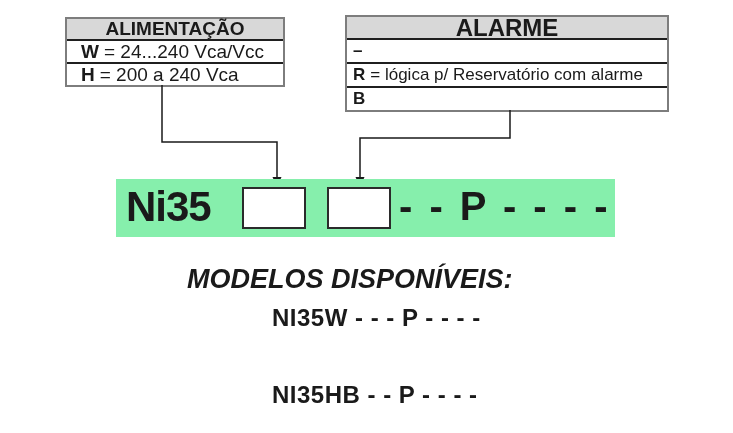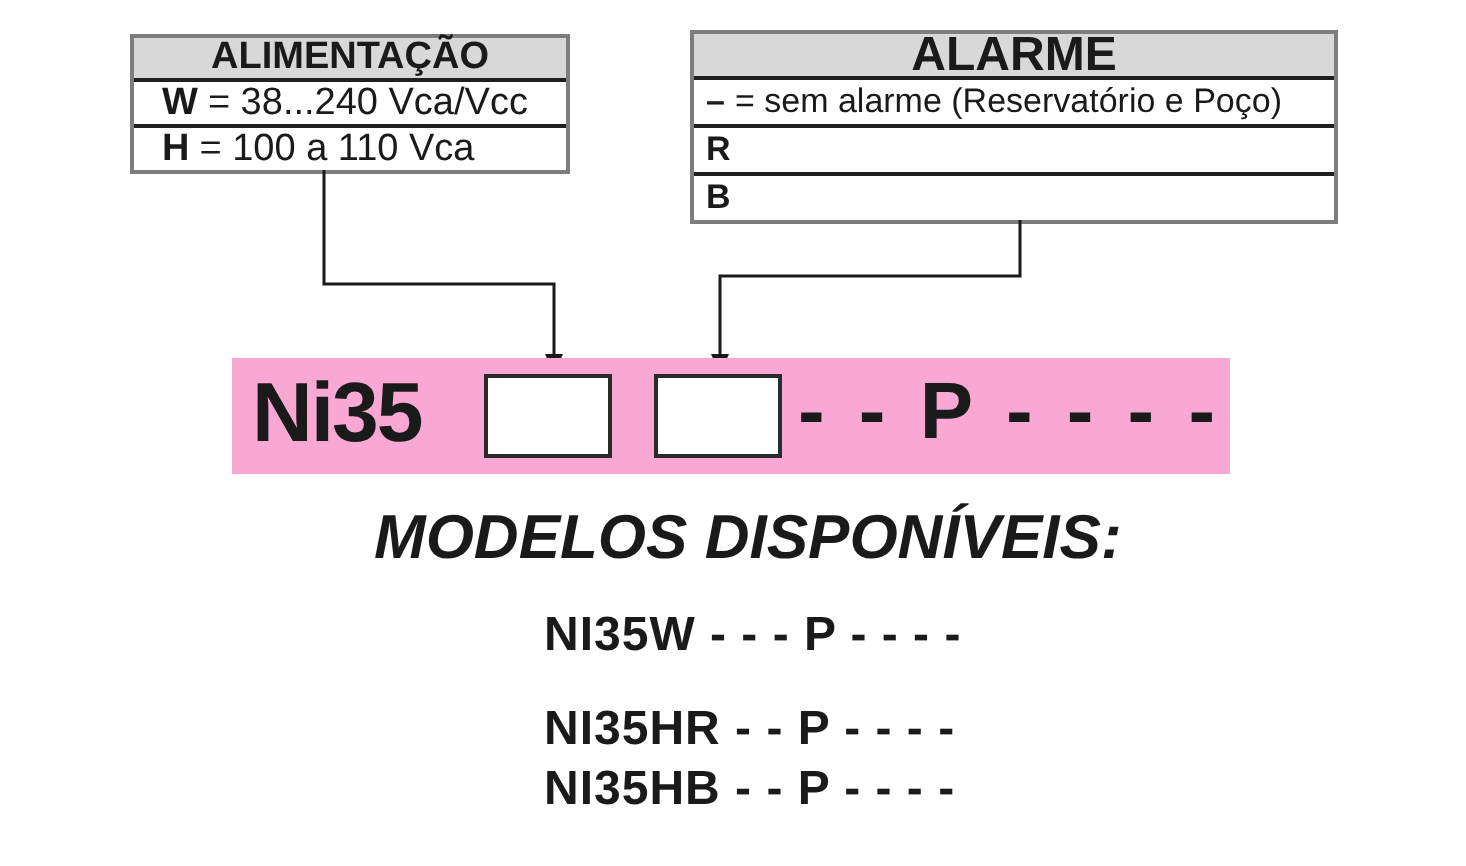--- a/index.html
+++ b/index.html
@@ -34,76 +34,76 @@
   .table-alarm { left:345px; top:15px; width:324px; }
   .table-alarm .thead { height:21px; font-size:24px; }
   .table-alarm .trow  { height:22px; font-size:17px; padding-left:6px; }
 
   
   .connectors { position:absolute; left:0; top:0; pointer-events:none; }
 
   
   .code-bar {
     position:absolute; left:116px; top:179px; width:499px; height:58px;
-    background:#f9a8d4;
+    background:#86efac;
   }
   .code-prefix {
     position:absolute; left:10px; top:50%; transform:translateY(-53%);
     font-size:42px; font-weight:bold; letter-spacing:-1px;
   }
   .blank-box {
     position:absolute; top:8px; width:64px; height:42px;
     background:#ffffff; border:2px solid #2b2b2b; box-sizing:border-box;
   }
   .box-power { left:126px; }
   .box-alarm { left:211px; }
   .code-suffix {
     position:absolute; left:283px; top:50%; transform:translateY(-53%);
     font-size:40px; font-weight:bold; letter-spacing:2px; word-spacing:2px;
     white-space:nowrap;
   }
 
   
   .models-heading {
-    position:absolute; left:187px; top:251px;
-    font-size:31px; font-weight:bold; font-style:italic; white-space:nowrap;
+    position:absolute; left:187px; top:264px;
+    font-size:27px; font-weight:bold; font-style:italic; white-space:nowrap;
   }
   .model-line {
     position:absolute; left:272px;
     font-size:24px; font-weight:bold; letter-spacing:0.5px; white-space:nowrap;
   }
   .model-0 { top:304px; }
   .model-1 { top:351px; }
   .model-2 { top:381px; }
 </style>
 </head>
 <body>
 
 <div class="canvas">
 
   <div class="spec-table table-alim">
     <div class="thead">ALIMENTAÇÃO</div>
     <div class="trow">
       <span class="code">W</span>
-      <span class="desc">= 38...240 Vca/Vcc</span>
+      <span class="desc">= 24...240 Vca/Vcc</span>
     </div>
     <div class="trow">
       <span class="code">H</span>
-      <span class="desc">= 100 a 110 Vca</span>
+      <span class="desc">= 200 a 240 Vca</span>
     </div>
   </div>
 
   <div class="spec-table table-alarm">
     <div class="thead">ALARME</div>
     <div class="trow">
       <span class="code">–</span>
-      <span class="desc">= sem alarme (Reservatório e Poço)</span>
     </div>
     <div class="trow">
       <span class="code">R</span>
+      <span class="desc">= lógica p/ Reservatório com alarme</span>
     </div>
     <div class="trow">
       <span class="code">B</span>
     </div>
   </div>
 
   <svg class="connectors" width="733" height="433" viewBox="0 0 733 433">
     <polyline points="162,85 162,142 277,142 277,178" fill="none" stroke="#1a1a1a" stroke-width="1.5"></polyline>
     <polygon points="272.5,177 281.5,177 277,187" fill="#1a1a1a"></polygon>
     <polyline points="510,110 510,138 360,138 360,178" fill="none" stroke="#1a1a1a" stroke-width="1.5"></polyline>
@@ -112,16 +112,15 @@
 
   <div class="code-bar">
     <span class="code-prefix">Ni35</span>
     <span class="blank-box box-power"></span>
     <span class="blank-box box-alarm"></span>
     <span class="code-suffix">- - P - - - -</span>
   </div>
 
   <div class="models-heading">MODELOS DISPONÍVEIS:</div>
   <div class="model-line model-0">NI35W - - - P - - - -</div>
-  <div class="model-line model-1">NI35HR - - P - - - -</div>
   <div class="model-line model-2">NI35HB - - P - - - -</div>
 
 </div>
 
 </body></html>

